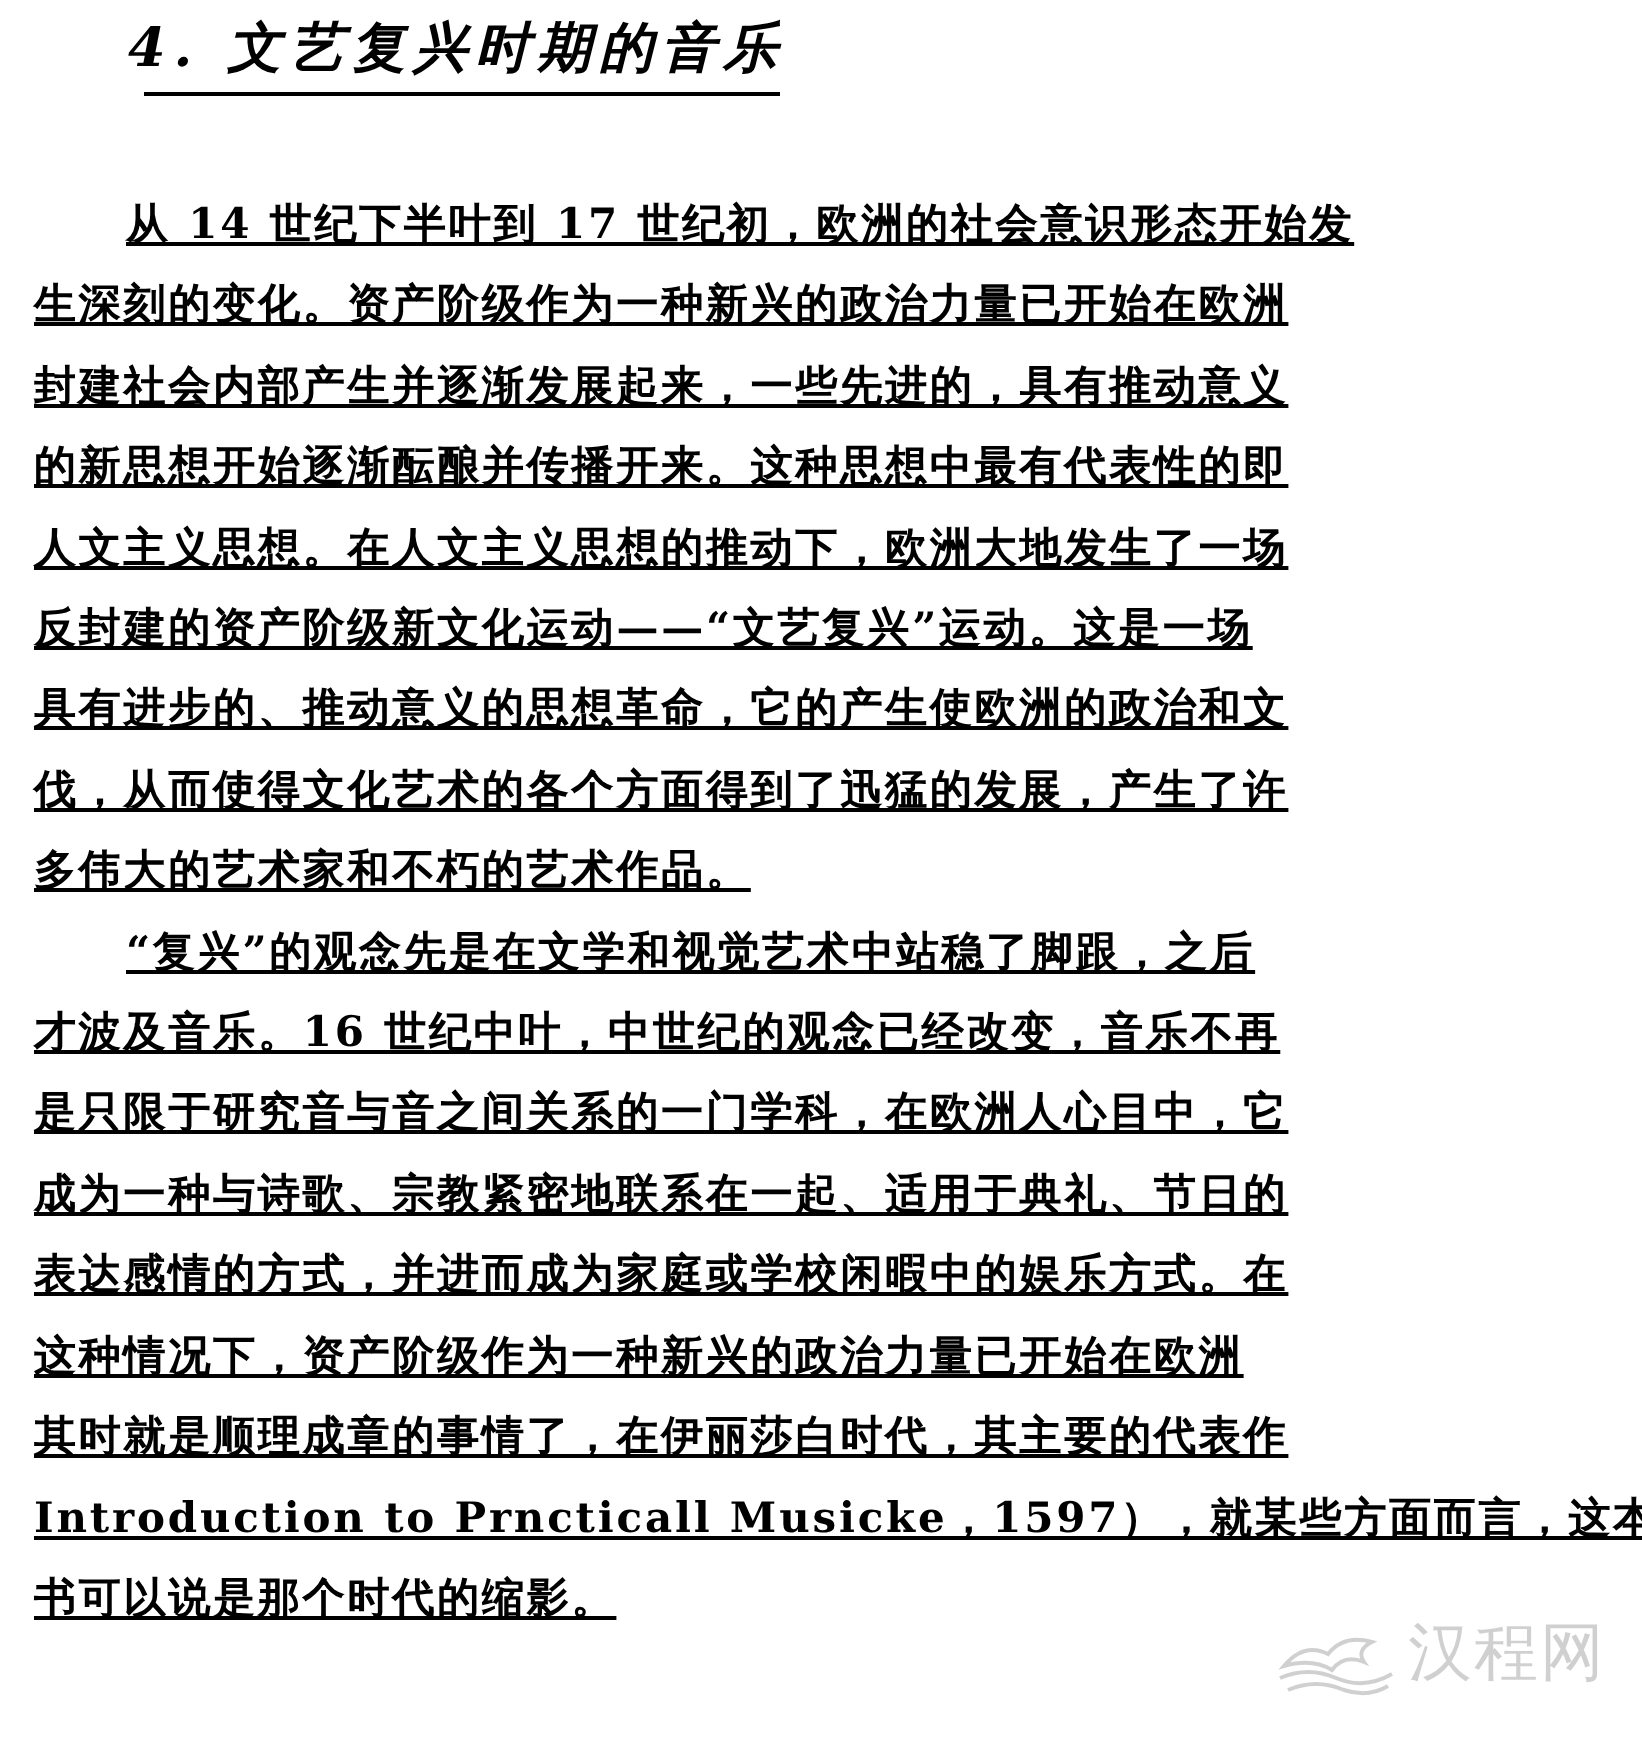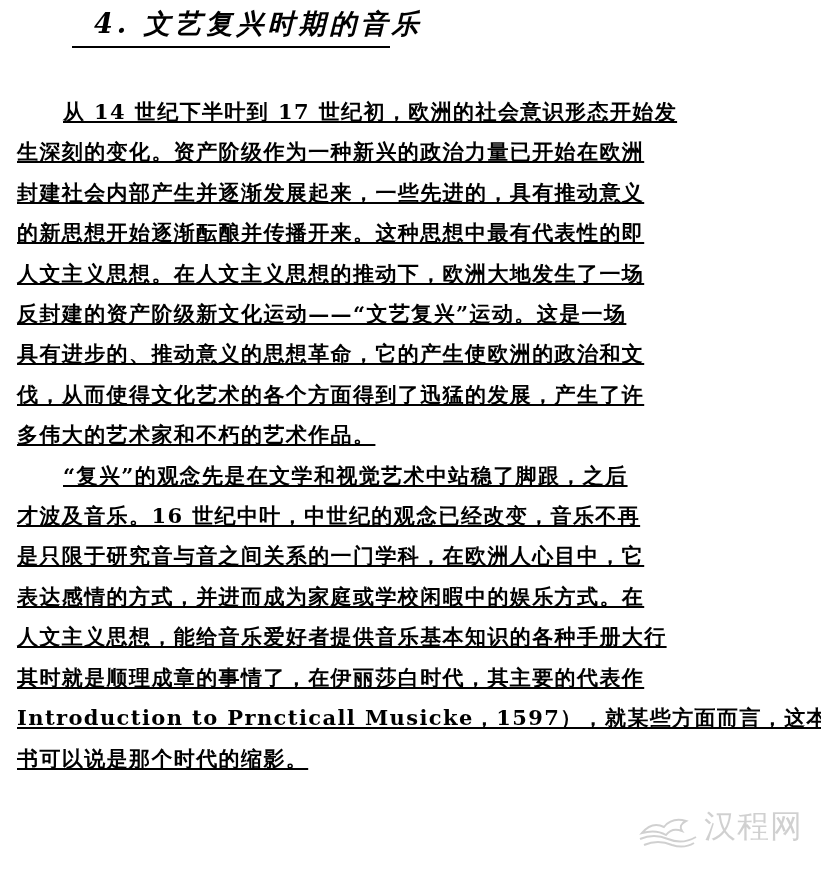--- a/index.html
+++ b/index.html
@@ -17,21 +17,20 @@
     }
     .title {
       position: absolute;
       left: 64px;
       top: 6px;
       font-size: 27px;
       font-style: italic;
       font-weight: bold;
       letter-spacing: 4px;
       white-space: nowrap;
-      margin-left: 30px;
     }
     .title-rule {
       position: absolute;
       left: 72px;
       top: 46px;
       width: 318px;
       height: 2px;
       background: #000;
     }
     .body-text {
@@ -110,22 +109,23 @@
     <span class="line">人文主义思想。在人文主义思想的推动下，欧洲大地发生了一场</span>
     <span class="line">反封建的资产阶级新文化运动——“文艺复兴”运动。这是一场</span>
     <span class="line">具有进步的、推动意义的思想革命，它的产生使欧洲的政治和文</span>
     <span class="line">伐，从而使得文化艺术的各个方面得到了迅猛的发展，产生了许</span>
     <span class="line">多伟大的艺术家和不朽的艺术作品。</span>
   </div>
   <div class="para">
     <span class="line first">“复兴”的观念先是在文学和视觉艺术中站稳了脚跟，之后</span>
     <span class="line">才波及音乐。16 世纪中叶，中世纪的观念已经改变，音乐不再</span>
     <span class="line">是只限于研究音与音之间关系的一门学科，在欧洲人心目中，它</span>
+    <span class="line">成为一种与诗歌、宗教紧密地联系在一起、适用于典礼、节日的</span>
     <span class="line">表达感情的方式，并进而成为家庭或学校闲暇中的娱乐方式。在</span>
-    <span class="line">人文主义思想，能给音乐爱好者提供音乐基本知识的各种手册大行</span>
+    <span class="line">这种情况下，资产阶级作为一种新兴的政治力量已开始在欧洲</span>
     <span class="line">其时就是顺理成章的事情了，在伊丽莎白时代，其主要的代表作</span>
     <span class="line">Introduction to Prncticall Musicke，1597），就某些方面而言，这本</span>
     <span class="line">书可以说是那个时代的缩影。</span>
   </div>
 </div>
 
 <div class="watermark">
   <svg class="wm-logo" viewBox="0 0 60 36">
     <path d="M4 20 Q14 8 26 14 Q34 4 48 8 Q40 12 44 18 Q34 14 28 22 Q18 16 4 20Z" fill="none" stroke="#000" stroke-width="2"></path>
     <path d="M2 26 Q16 20 30 26 Q44 32 58 24" fill="none" stroke="#000" stroke-width="2"></path>

